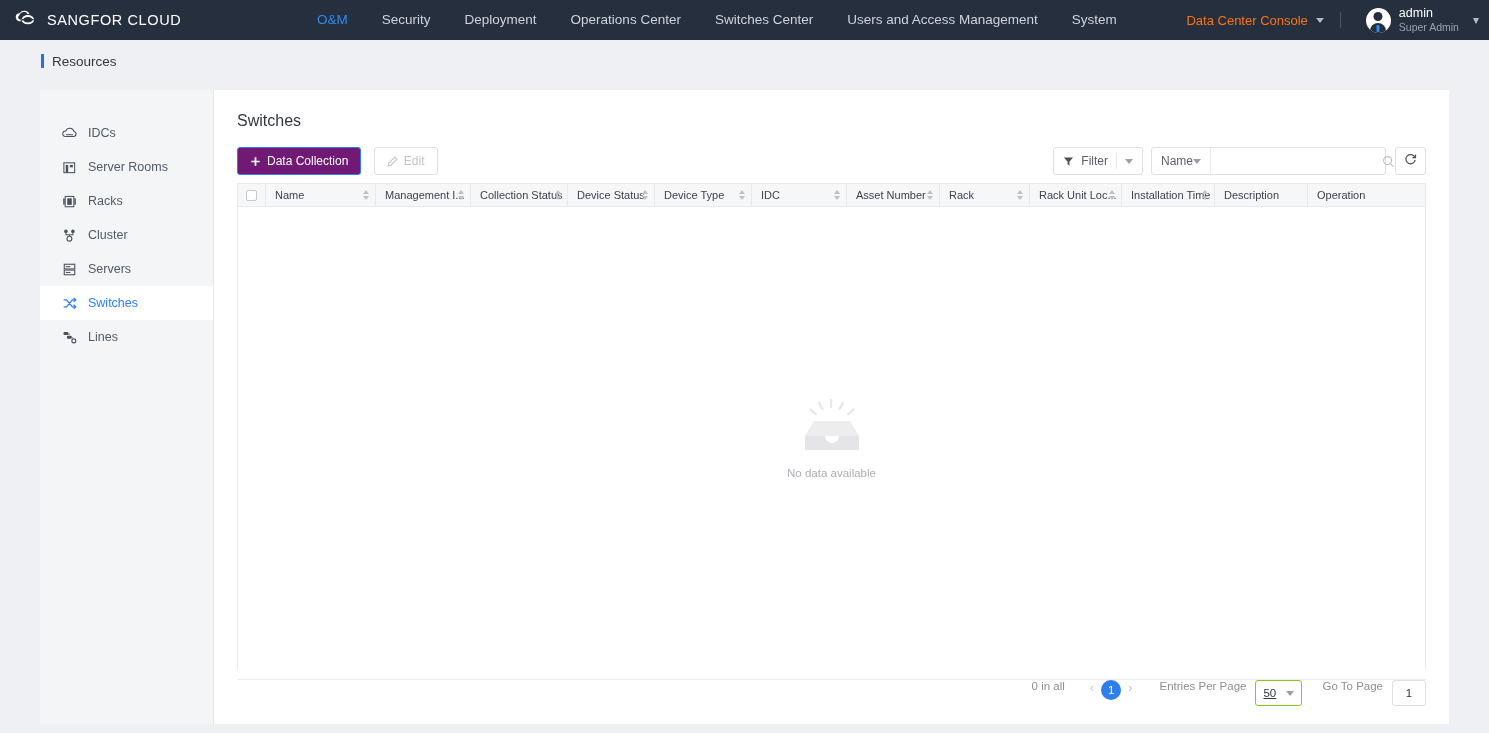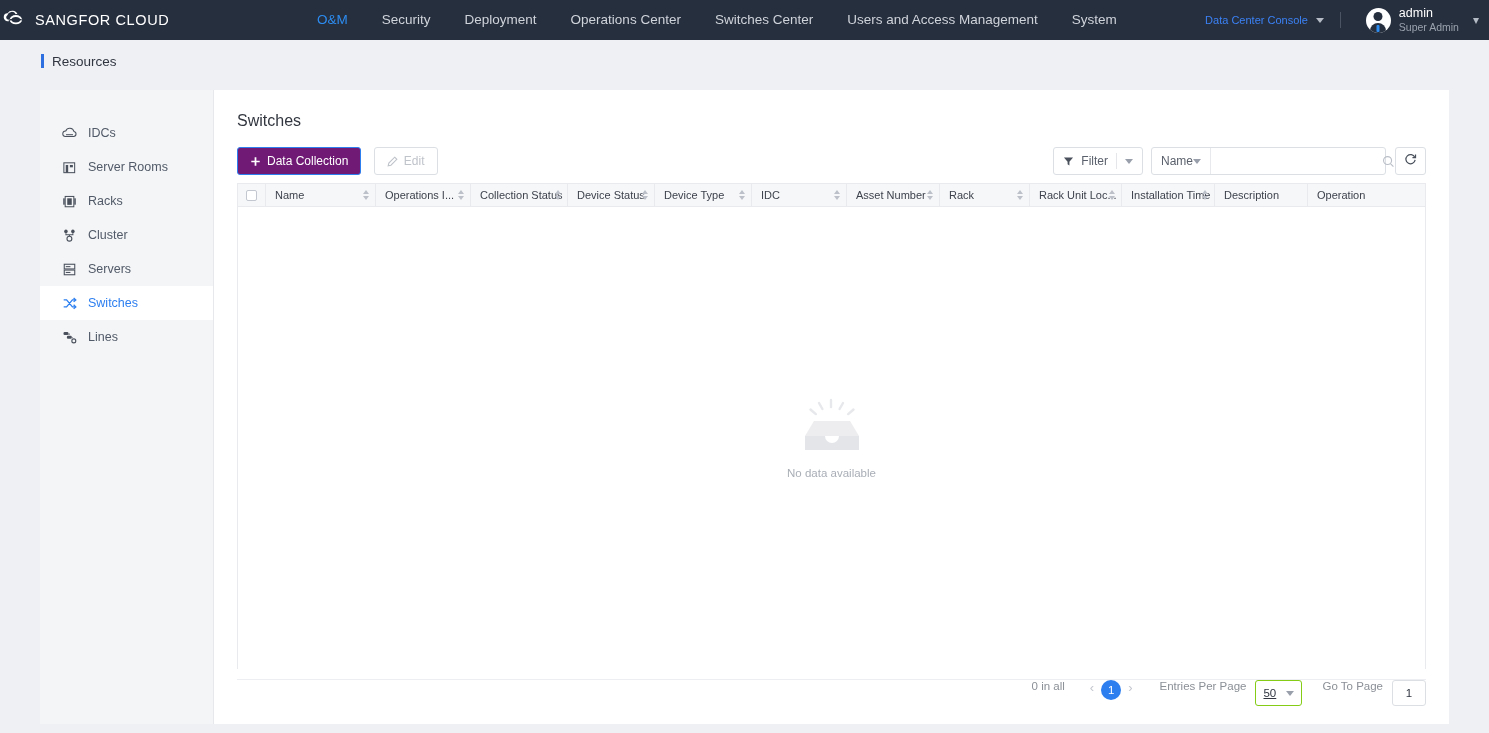--- a/index.html
+++ b/index.html
@@ -13,39 +13,39 @@
 
   
   .topnav {
     position: absolute; left: 0; top: 0;
     width: 1489px; height: 40px;
     background: #262f3e;
     display: flex; align-items: center;
   }
   .brand {
     display: flex; align-items: center;
-    padding-left: 0; width: 300px; text-align: right;
+    padding-left: 12px; width: 300px; text-align: right;
   }
   .brand-logo { width: 26px; height: 22px; flex: 0 0 auto; }
   .brand-name {
     color: #ffffff; font-size: 14.5px; letter-spacing: .6px;
     margin-left: 9px; white-space: nowrap;
   }
   .nav-items { display: flex; align-items: center; height: 40px; }
   .nav-item {
     color: #cfd3da; font-size: 13.5px; padding: 4px 17px;
     line-height: 40px; cursor: pointer; white-space: nowrap;
   }
   .nav-item.active { color: #2d8cf0; }
   .nav-right {
     position: absolute; right: 10px; top: 0; height: 40px;
     display: flex; align-items: center;
   }
   .console-sel {
-    color: #3b82f6; font-size: 11px; display: flex; align-items: center;
+    color: #f97316; font-size: 13px; display: flex; align-items: center;
     cursor: pointer; white-space: nowrap;
   }
   .caret-down {
     width: 0; height: 0; margin-left: 8px;
     border-left: 4px solid transparent; border-right: 4px solid transparent;
     border-top: 5px solid #b6bcc6;
   }
   .nav-divider {
     width: 1px; height: 16px; background: #4a5463; margin: 0 16px;
   }
@@ -444,21 +444,21 @@
           <span class="chk"></span>
         </div>
         <div class="th" style="width:110px">
           <span>Name</span>
           <span class="sorter">
               <i class="up"></i>
               <i class="dn"></i>
             </span>
         </div>
         <div class="th" style="width:95px">
-          <span>Operations I...</span>
+          <span>Management I...</span>
           <span class="sorter">
               <i class="up"></i>
               <i class="dn"></i>
             </span>
         </div>
         <div class="th" style="width:97px">
           <span>Collection Status</span>
           <span class="sorter">
               <i class="up"></i>
               <i class="dn"></i>

